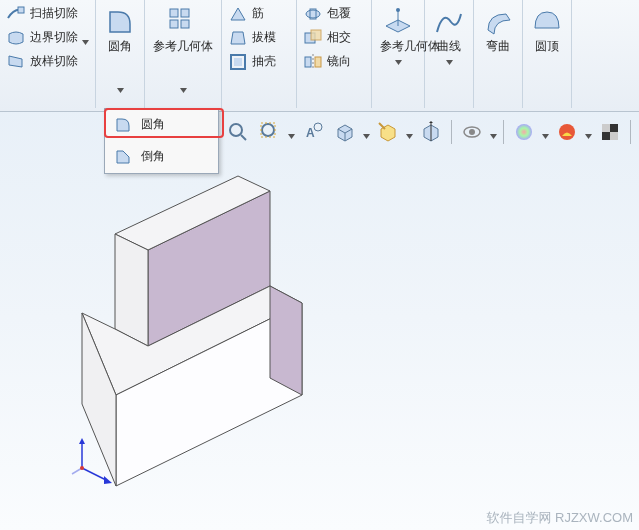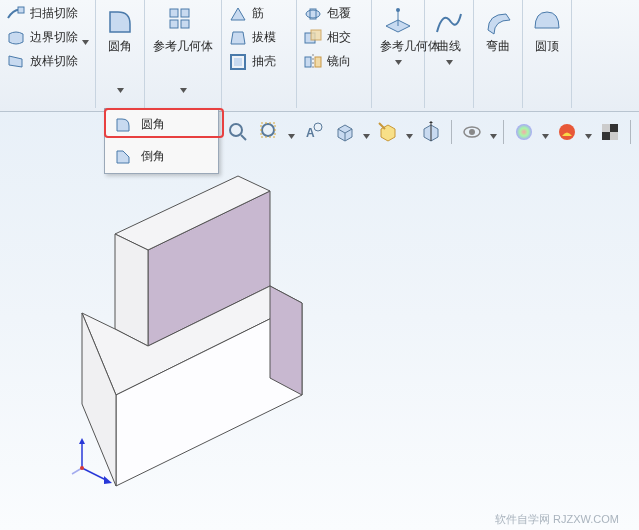--- a/index.html
+++ b/index.html
@@ -13,21 +13,21 @@
 .arrow{width:7px;height:7px;display:inline-block}
 .labeltxt{color:#2a2a2a;white-space:nowrap;line-height:1.1}
 .instant{background:#fde8b8;border:1px solid #e8c878}
 .drop{position:absolute;top:108px;left:104px;width:115px;background:#f8f8f8;border:1px solid #9aa8b8;box-shadow:2px 2px 4px rgba(0,0,0,0.2);z-index:10}
 .dropitem{display:flex;align-items:center;gap:8px;padding:6px 8px;cursor:pointer}
 .highlight{position:absolute;top:108px;left:104px;width:120px;height:30px;border:2px solid #e84040;border-radius:4px;z-index:11;pointer-events:none}
 .toolbar2{position:absolute;top:118px;left:224px;display:flex;align-items:center;gap:4px}
 .tbtn{width:28px;height:28px;display:flex;align-items:center;justify-content:center;cursor:pointer;border-radius:2px}
 .sep{width:1px;height:24px;background:#b0b8c0;margin:0 2px}
 .canvas{position:absolute;top:165px;left:0;right:0;bottom:14px}
-.watermark{position:absolute;bottom:3px;right:20px;color:#aab4be;font-size:11px}
+.watermark{position:absolute;bottom:3px;right:6px;color:#aab4be;font-size:13px}
 svg{overflow:visible}
 </style>
 </head>
 <body>
 
 <div class="ribbon">
 
   <div class="rgroup" style="width:96px">
     <div class="ritem">
       <span class="ico">

